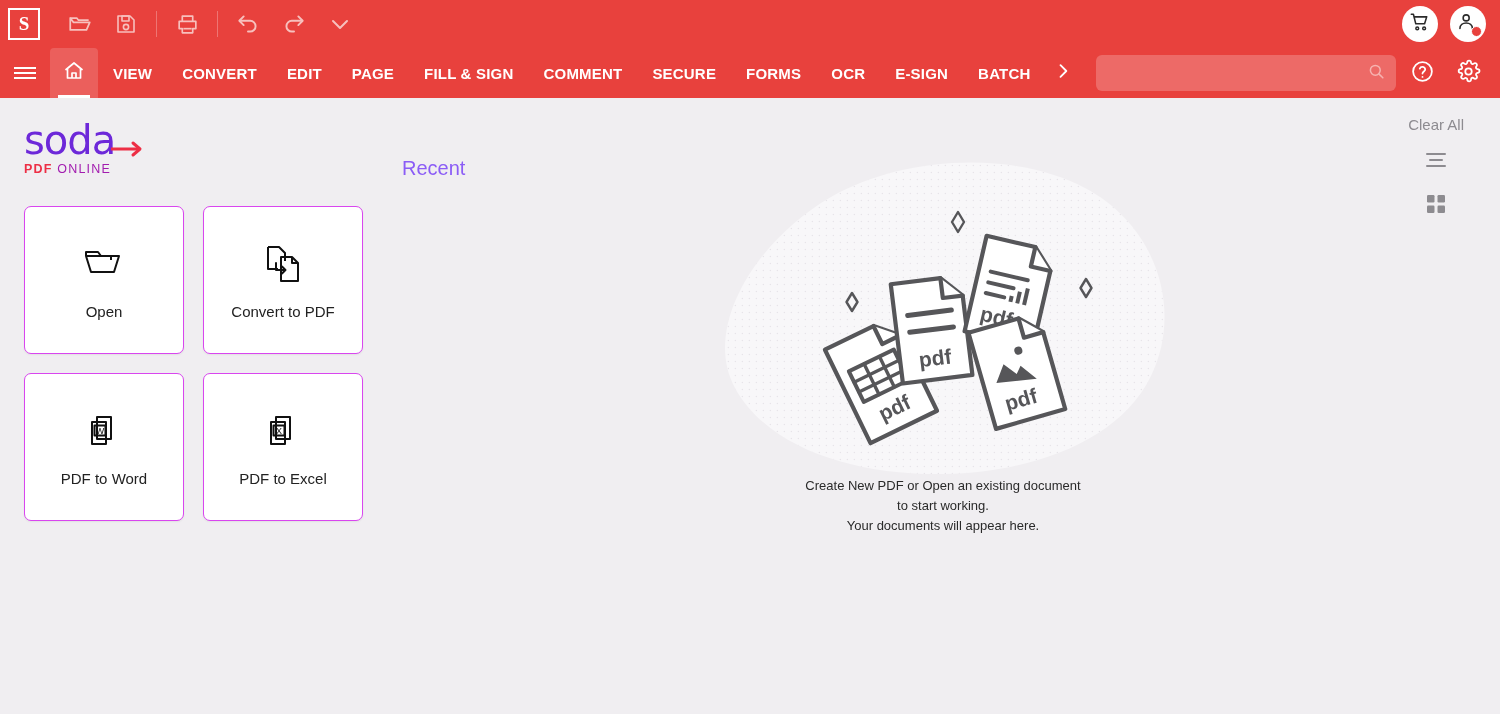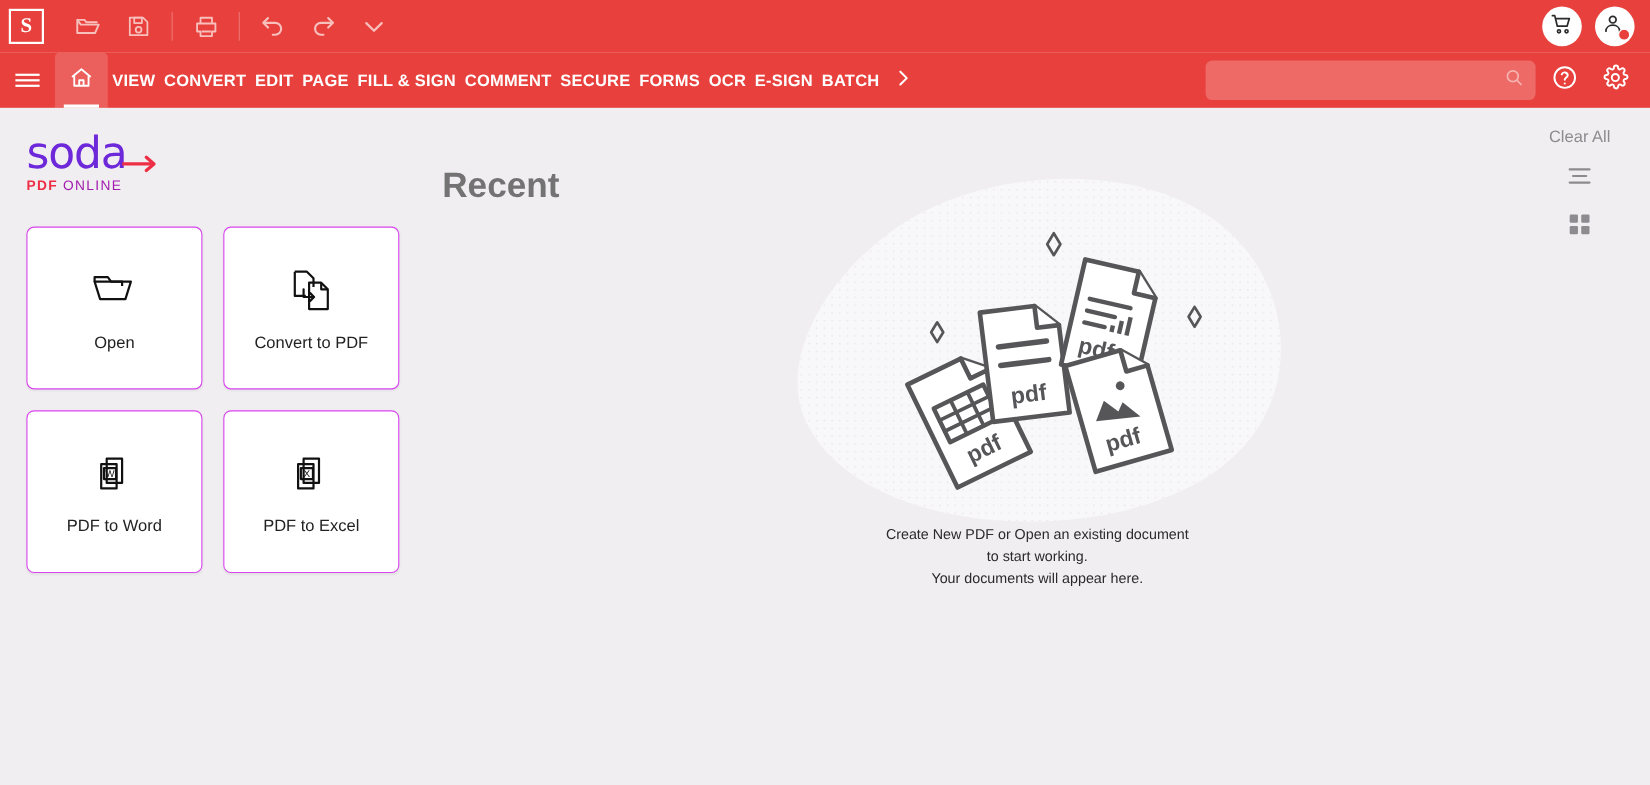--- a/index.html
+++ b/index.html
@@ -71,21 +71,21 @@
     cursor: pointer; position: relative;
     border-top-left-radius: 4px; border-top-right-radius: 4px;
   }
   .tab-home::after {
     content: ''; position: absolute; left: 8px; right: 8px; bottom: 0;
     height: 3px; background: #fff;
   }
   .menu-items { display: flex; align-items: stretch; overflow: hidden; max-width: 990px; }
   .menu-item {
     display: flex; align-items: center;
-    padding: 0 4px;
+    padding: 0 15px;
     color: #fff; font-size: 15px; font-weight: bold;
     letter-spacing: .2px; white-space: nowrap; cursor: pointer;
   }
   .menu-chevron {
     display: flex; align-items: center; justify-content: center;
     width: 36px; color: #fff; cursor: pointer;
   }
   .menubar-right {
     margin-left: auto; display: flex; align-items: center; gap: 6px; margin-right: 12px;
   }
@@ -134,21 +134,21 @@
   .card-label {
     margin-top: 12px; font-size: 15px; color: #222;
     text-align: center; line-height: 1.3;
   }
 
   .content { flex: 1; padding: 18px 0 0 0; position: relative; }
   .content-head {
     display: flex; align-items: center;
     padding: 0 36px 0 16px;
   }
-  .page-title { font-size: 32px; color: #737373; font-weight: 700; }
+  .page-title { font-size: 20px; color: #8b5cf6; font-weight: 400; }
   .head-right { margin-left: auto; display: flex; align-items: center; gap: 14px; flex-direction: column; }
   .clear-all { color: #8d8b90; font-size: 15px; cursor: pointer; }
   .view-icon { cursor: pointer; display: flex; align-items: center; justify-content: center;
                width: 30px; height: 30px; }
 
   .empty-state {
     position: absolute; left: 0; right: 0; top: 52px; bottom: 0;
     display: flex; flex-direction: column; align-items: center;
   }
   .blob-wrap { position: relative; width: 470px; height: 330px; margin-left: 10px; }

